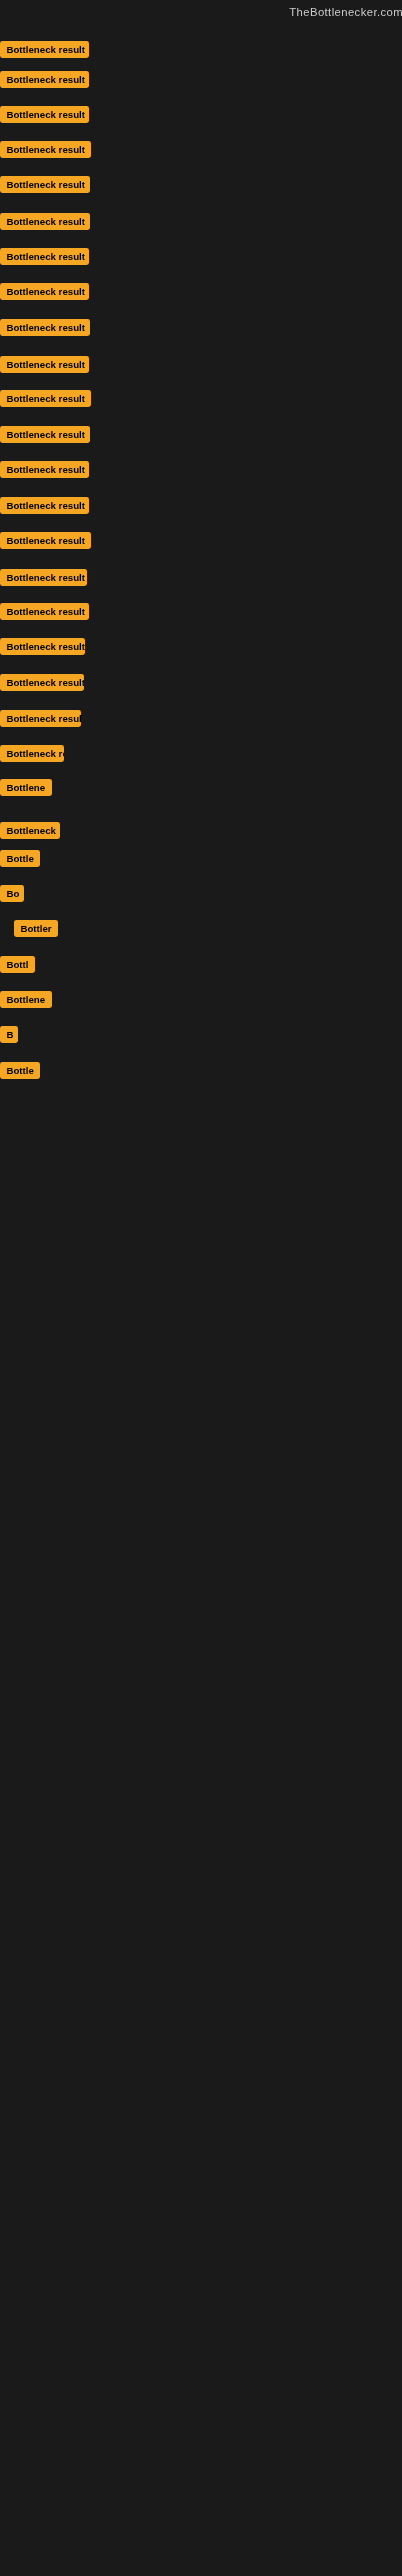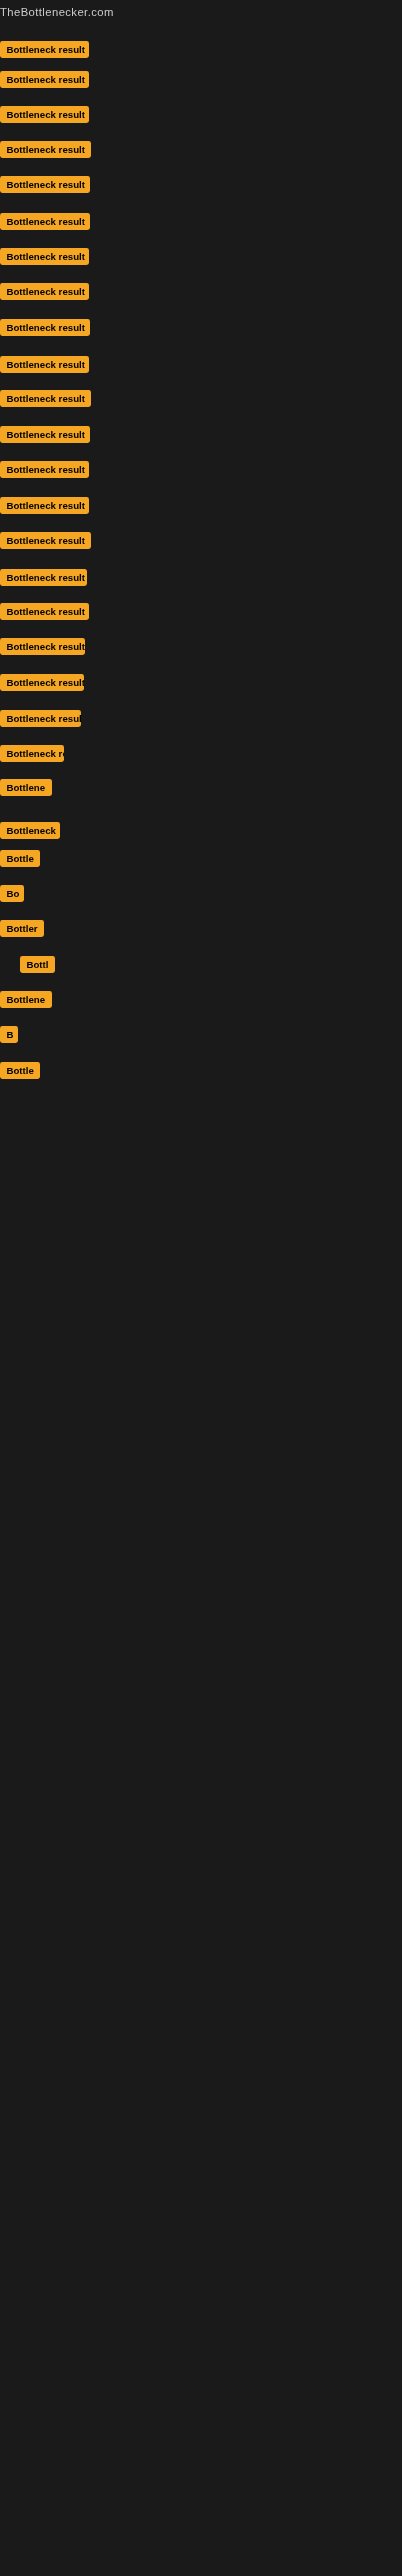--- a/index.html
+++ b/index.html
@@ -10,21 +10,21 @@
 
     body {
       background-color: #1a1a1a;
       width: 403px;
       min-height: 2576px;
       font-family: Arial, sans-serif;
       position: relative;
     }
 
     .site-title {
-      text-align: left;
+      text-align: right;
       color: #cccccc;
       font-size: 11.3px;
       padding: 6.4px 0;
       letter-spacing: 0.4px;
     }
 
     .bottleneck-badge {
       display: inline-block;
       background-color: #f5a623;
       color: #000000;
@@ -65,19 +65,19 @@
     <div class="badge-row" style="top: 544px; left: 0px;"><div class="bottleneck-badge" style="max-width: 87px;">Bottleneck result</div></div>
     <div class="badge-row" style="top: 578px; left: 0px;"><div class="bottleneck-badge" style="max-width: 89px;">Bottleneck result</div></div>
     <div class="badge-row" style="top: 613px; left: 0px;"><div class="bottleneck-badge" style="max-width: 85px;">Bottleneck result</div></div>
     <div class="badge-row" style="top: 649px; left: 0px;"><div class="bottleneck-badge" style="max-width: 84px;">Bottleneck result</div></div>
     <div class="badge-row" style="top: 685px; left: 0px;"><div class="bottleneck-badge" style="max-width: 81px;">Bottleneck result</div></div>
     <div class="badge-row" style="top: 720px; left: 0px;"><div class="bottleneck-badge" style="max-width: 64px;">Bottleneck re</div></div>
     <div class="badge-row" style="top: 754px; left: 0px;"><div class="bottleneck-badge" style="max-width: 55px;">Bottlene</div></div>
     <div class="badge-row" style="top: 789px; left: 0px;"><div class="bottleneck-badge" style="max-width: 60px; margin-top: 8px;">Bottleneck</div></div>
     <div class="badge-row" style="top: 825px; left: 0px;"><div class="bottleneck-badge" style="max-width: 44px;">Bottle</div></div>
     <div class="badge-row" style="top: 860px; left: 0px; text-align: right;"><div class="bottleneck-badge" style="max-width: 24px;">Bo</div></div>
-    <div class="badge-row" style="top: 895px; left: 0px;"><div class="bottleneck-badge" style="max-width: 47px;">Bottler</div></div>
-    <div class="badge-row" style="top: 931px; left: 0px;"><div class="bottleneck-badge" style="max-width: 39px; margin-left: 20px;">Bottl</div></div>
+    <div class="badge-row" style="top: 895px; left: 14px;"><div class="bottleneck-badge" style="max-width: 47px;">Bottler</div></div>
+    <div class="badge-row" style="top: 931px; left: 0px;"><div class="bottleneck-badge" style="max-width: 39px;">Bottl</div></div>
     <div class="badge-row" style="top: 966px; left: 0px;"><div class="bottleneck-badge" style="max-width: 52px;">Bottlene</div></div>
     <div class="badge-row" style="top: 1001px; left: 0px;"><div class="bottleneck-badge" style="max-width: 17.7px;">B</div></div>
     <div class="badge-row" style="top: 1037px; left: 0px;"><div class="bottleneck-badge" style="max-width: 42px;">Bottle</div></div>
   </div>
 
 
 </body></html>

